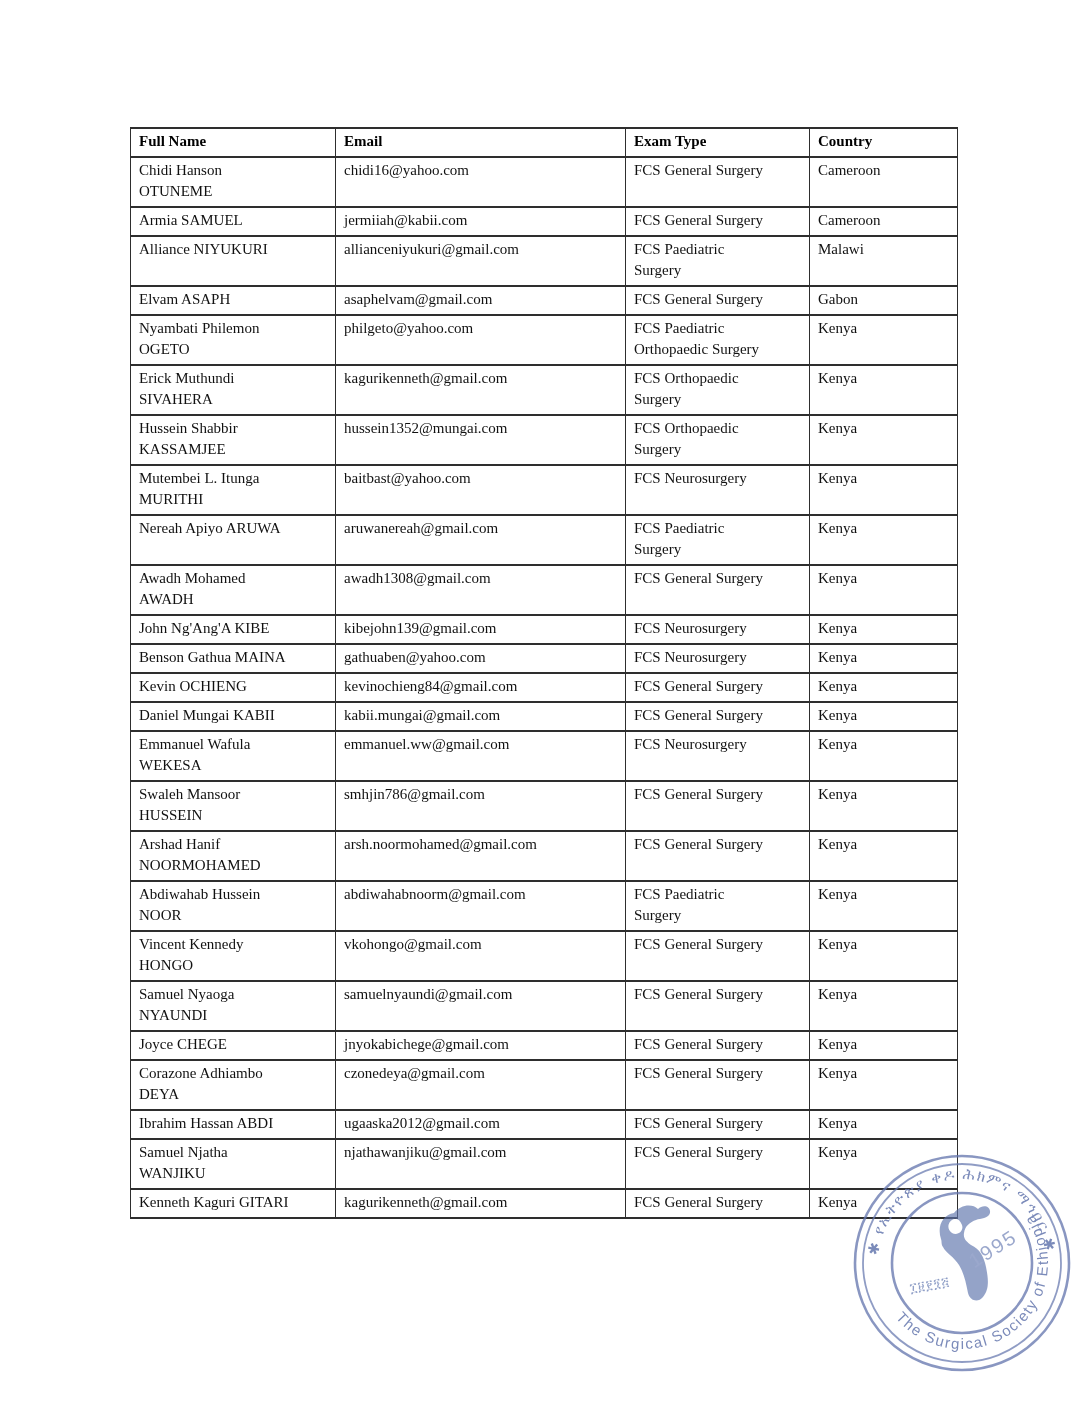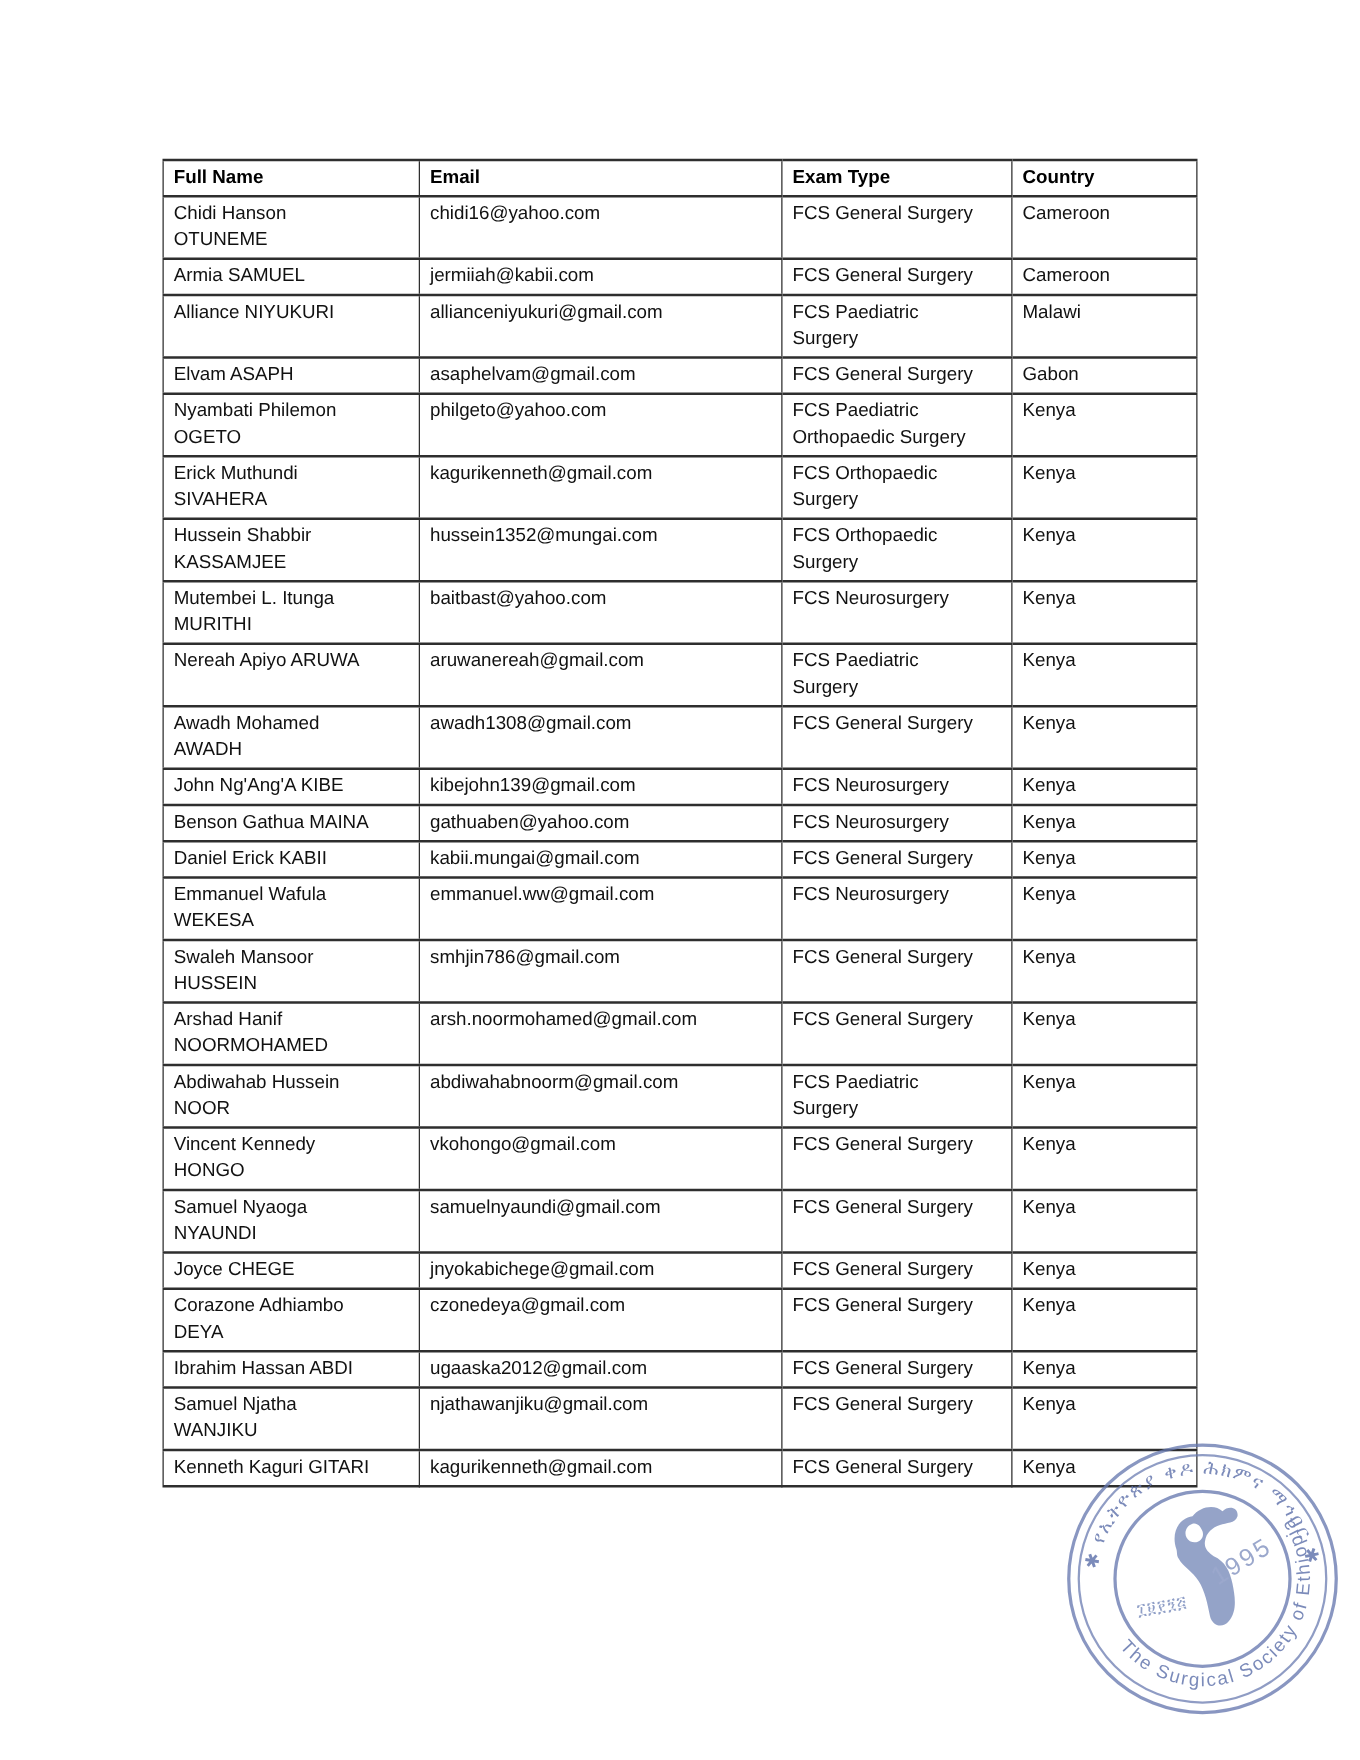--- a/index.html
+++ b/index.html
@@ -12,20 +12,21 @@
   }
   .table-wrap{
     position:absolute;
     left:130px;top:127px;
   }
   table{
     border-collapse:collapse;
     table-layout:fixed;
     width:827px;
     border-bottom:2px solid #2e2e2e;
+    font-family:Liberation Serif, serif;
   }
   col.c-name{width:205px;}
   col.c-email{width:290px;}
   col.c-exam{width:184px;}
   col.c-country{width:148px;}
   th,td{
     border:1px solid #2e2e2e;
     border-top:2px solid #2e2e2e;
     padding:2px 8px 4px 8px;
     font-size:15px;
@@ -141,21 +142,27 @@
           <td>FCS Neurosurgery</td>
           <td>Kenya</td>
         </tr>
         <tr>
           <td>Benson Gathua MAINA</td>
           <td>gathuaben@yahoo.com</td>
           <td>FCS Neurosurgery</td>
           <td>Kenya</td>
         </tr>
         <tr>
-          <td>Daniel Erick KABII</td>
+          <td>Kevin OCHIENG</td>
+          <td>kevinochieng84@gmail.com</td>
+          <td>FCS General Surgery</td>
+          <td>Kenya</td>
+        </tr>
+        <tr>
+          <td>Daniel Mungai KABII</td>
           <td>kabii.mungai@gmail.com</td>
           <td>FCS General Surgery</td>
           <td>Kenya</td>
         </tr>
         <tr>
           <td>Emmanuel Wafula
 WEKESA</td>
           <td>emmanuel.ww@gmail.com</td>
           <td>FCS Neurosurgery</td>
           <td>Kenya</td>

